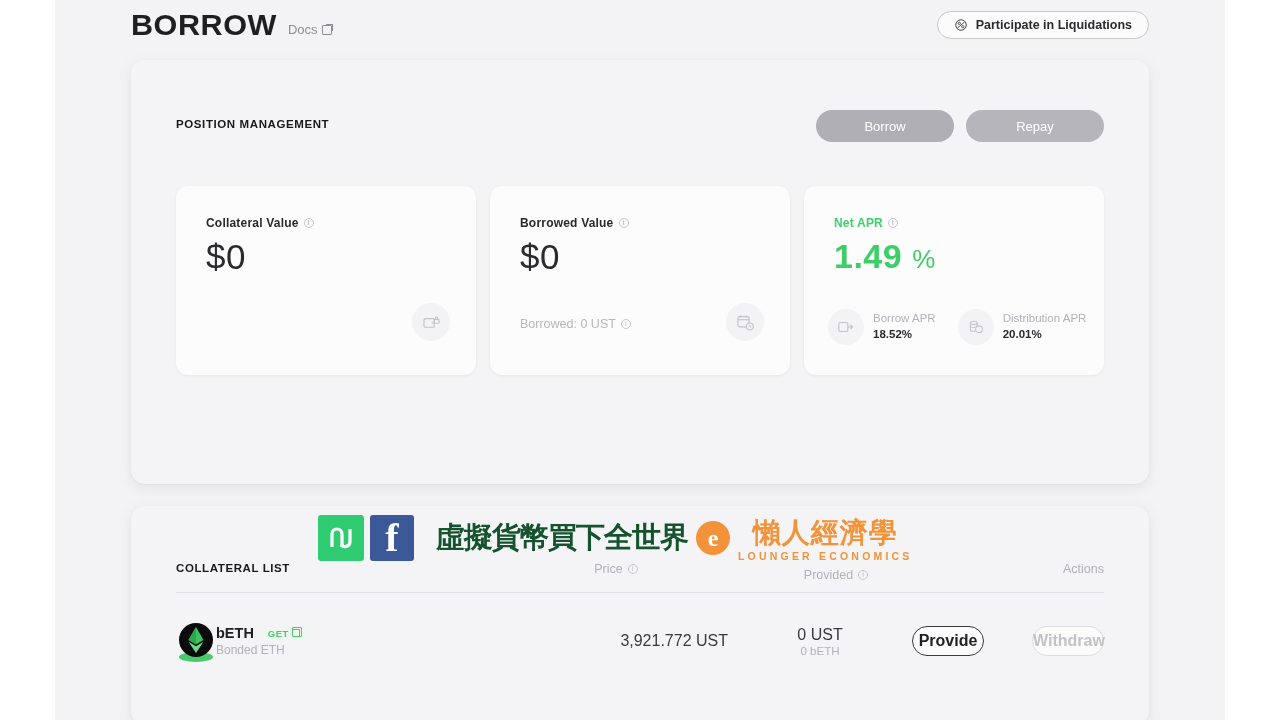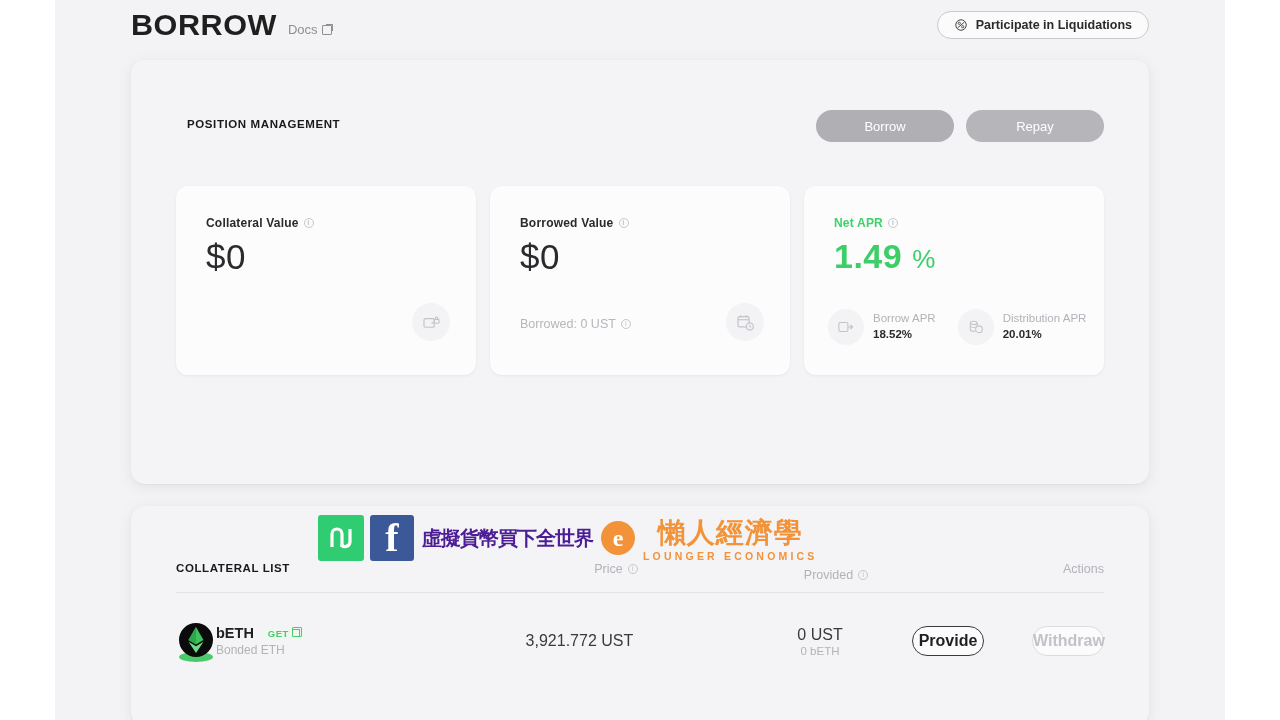--- a/index.html
+++ b/index.html
@@ -78,21 +78,21 @@
     position: absolute;
     background: #f4f4f6;
     border-radius: 14px;
     box-shadow: 0 3px 14px rgba(120,120,130,0.13), 0 1px 2px rgba(120,120,130,0.07);
   }
   #panel-position { left: 131px; top: 60px; width: 1018px; height: 424px; }
   #panel-collateral { left: 131px; top: 506px; width: 1018px; height: 220px; }
 
   .section-title {
     position: absolute;
-    left: 56px; top: 58px;
+    left: 45px; top: 58px;
     font-size: 11.5px;
     font-weight: 700;
     letter-spacing: 0.6px;
     color: #19191b;
   }
 
   .tabs { position: absolute; right: 45px; top: 50px; display: flex; gap: 12px; }
   .tab-btn {
     width: 138px; height: 32px;
     border: none; border-radius: 16px;
@@ -232,21 +232,21 @@
     border-radius: 4px;
     background: #eef8f0;
     color: #4cc96b;
     font-size: 9.5px;
     font-weight: 700;
     letter-spacing: 0.4px;
     cursor: pointer;
   }
   .token-sub { font-size: 12px; color: #b2b2b8; margin-top: 2px; }
   .cell-price {
-    width: 220px; text-align: left;
+    width: 220px; text-align: right;
     font-size: 16px; color: #3a3a3e; font-weight: 400;
   }
   .cell-provided { width: 200px; text-align: center; }
   .prov-main { font-size: 16px; color: #3a3a3e; }
   .prov-sub { font-size: 11.5px; color: #b2b2b8; margin-top: 1px; }
   .actions { margin-left: auto; display: flex; gap: 12px; }
   .act-btn {
     width: 72px; height: 30px;
     border-radius: 15px;
     font-size: 16px;
@@ -270,22 +270,22 @@
     display: flex; align-items: center; justify-content: center;
   }
   .wm-fb {
     width: 44px; height: 46px; background: #3b5998; border-radius: 3px;
     display: flex; align-items: center; justify-content: center;
     color: #fff; font-size: 40px; font-weight: 700; font-family: "Liberation Serif", serif;
     line-height: 1;
   }
   .wm-cn {
     font-family: "DejaVu Sans", sans-serif;
-    font-size: 20px; font-weight: 700; color: #4c1d95;
-    letter-spacing: -1px; margin-left: 2px;
+    font-size: 29px; font-weight: 700; color: #14532d;
+    letter-spacing: -1px; margin-left: 16px;
   }
   .wm-orange-circle {
     width: 34px; height: 34px; border-radius: 50%; background: #f29339;
     display: flex; align-items: center; justify-content: center;
     color: #fff; font-size: 24px; font-weight: 700;
     font-family: "Liberation Serif", serif; margin: 0 2px;
   }
   .wm-brand { display: flex; flex-direction: column; align-items: center; }
   .wm-brand-cn {
     font-family: "DejaVu Sans", sans-serif;

